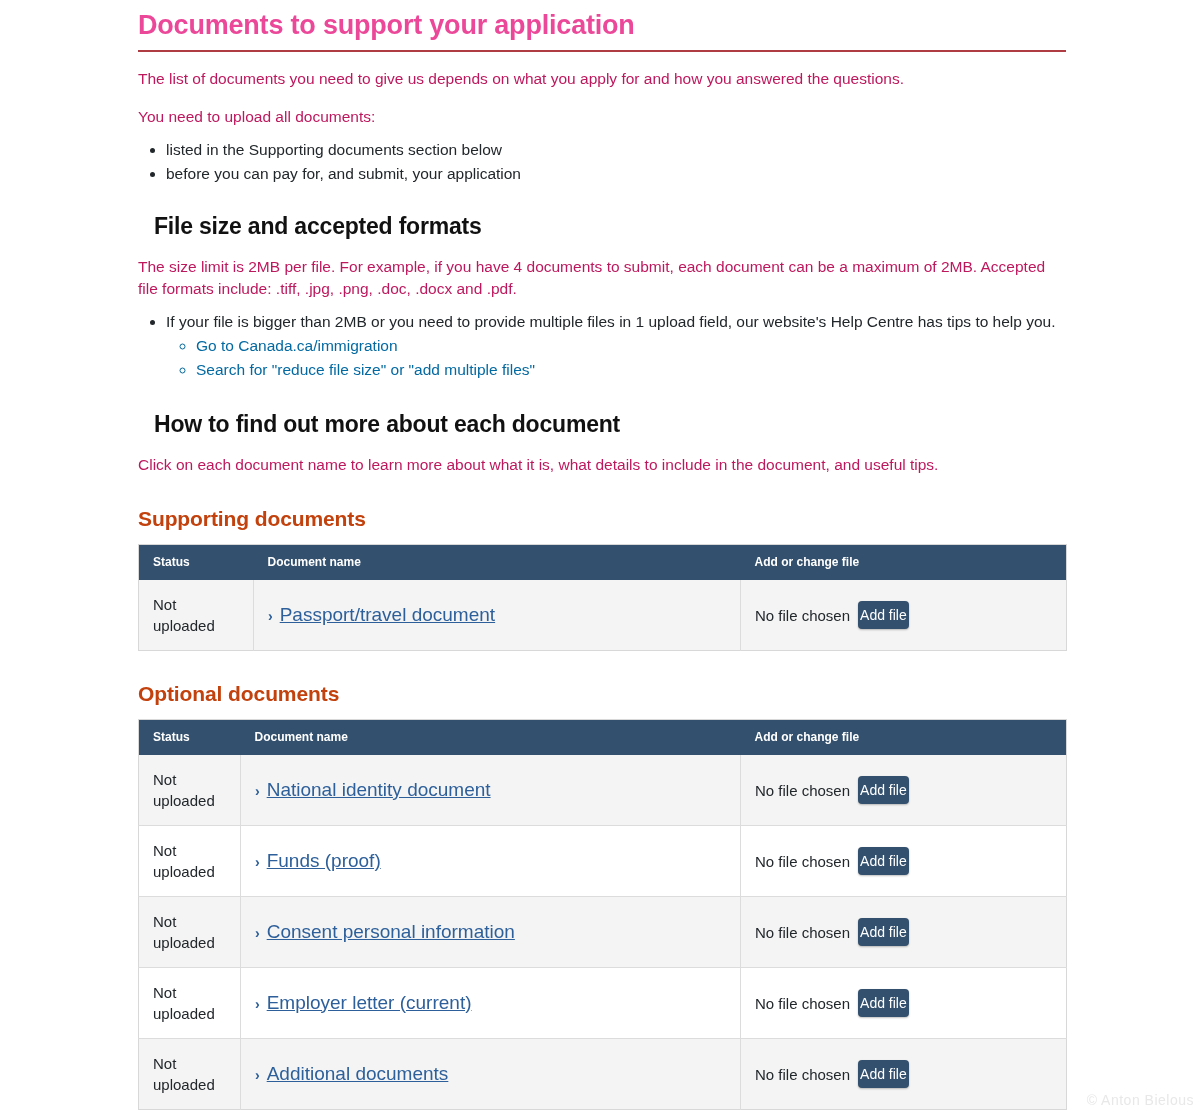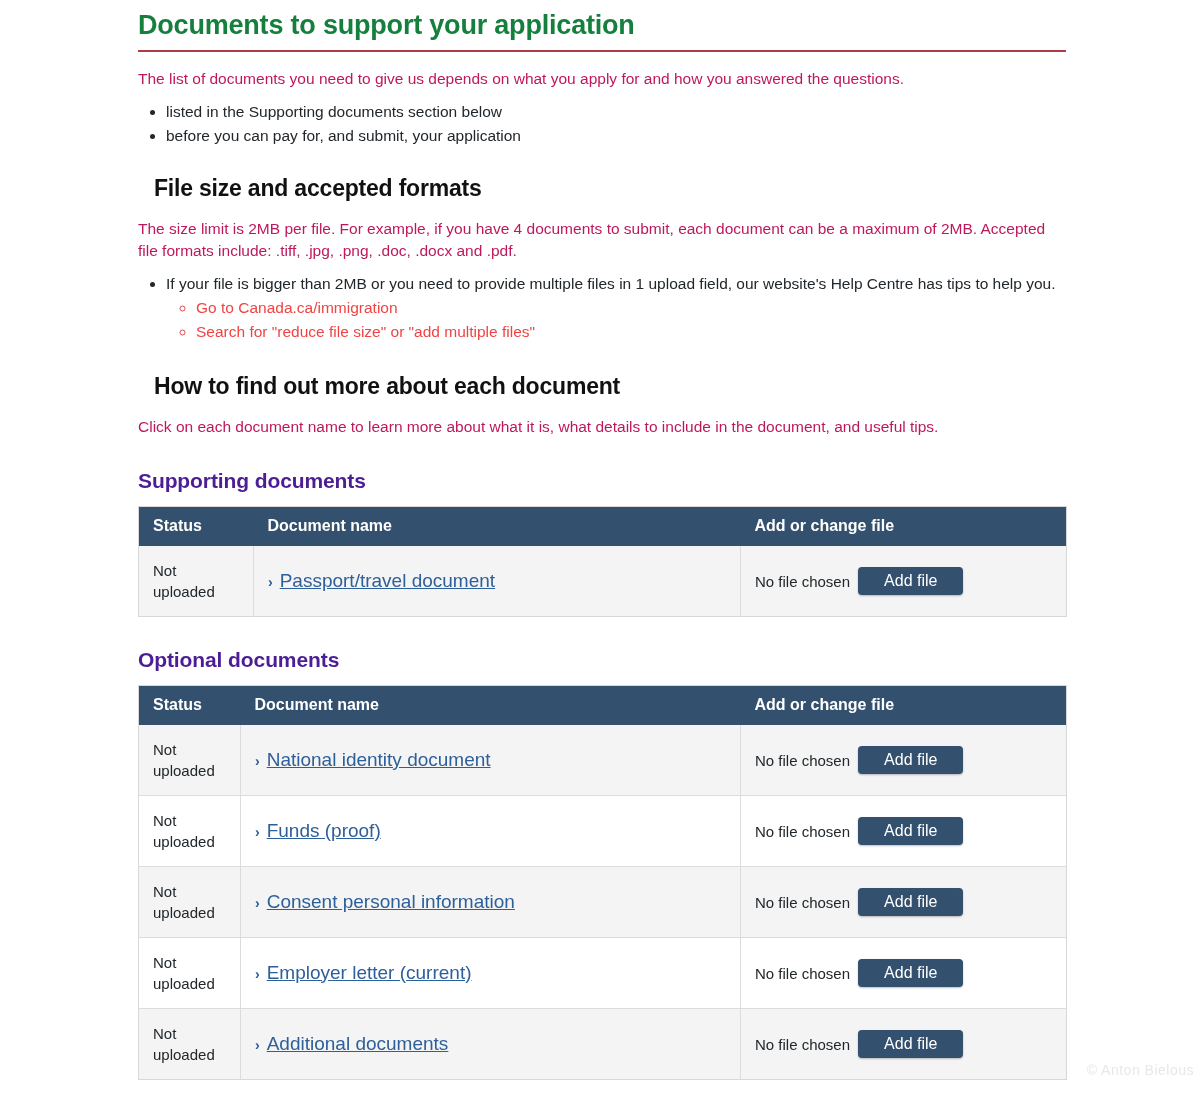--- a/index.html
+++ b/index.html
@@ -24,21 +24,21 @@
     margin-left: 138px;
     width: 928px;
   }
 
   h1.page-title {
     font-size: 27px;
     line-height: 34px;
     font-weight: bold;
     margin: 8px 0 0 0;
     letter-spacing: -0.2px;
-    color: #15803d;
+    color: #ec4899;
   }
   .title-rule {
     border: 0;
     border-top: 2px solid #af3c43;
     margin: 8px 0 0 0;
     width: 928px;
   }
 
   p.body-text {
     font-size: 15.5px;
@@ -59,54 +59,54 @@
     margin: 0;
   }
   ul.sub-bullets {
     margin: 0;
     padding-left: 30px;
     list-style: circle;
   }
   ul.sub-bullets > li {
     font-size: 15.5px;
     line-height: 24px;
-    color: #ef4444;
+    color: #0369a1;
   }
 
   h2.section-heading {
     font-size: 23px;
     line-height: 28px;
     font-weight: bold;
     margin: 26px 0 0 16px;
     letter-spacing: -0.2px;
     color: #111111;
   }
   h2.section-heading.tight {
     margin-top: 28px;
   }
   h2.table-heading {
     font-size: 21px;
     line-height: 26px;
     font-weight: bold;
     margin: 30px 0 12px 0;
     letter-spacing: -0.1px;
-    color: #4c1d95;
+    color: #c2410c;
   }
 
   table.doc-table {
     border-collapse: collapse;
     width: 928px;
     table-layout: fixed;
     border: 1px solid #d8d8d8;
     margin: 0;
   }
   table.doc-table thead th {
     background: #33506e;
     color: #ffffff;
-    font-size: 16px;
+    font-size: 12px;
     font-weight: bold;
     text-align: left;
     padding: 10px 14px 11px 14px;
     border: 0;
   }
   table.doc-table tbody td {
     font-size: 15px;
     color: #22272b;
     border-right: 1px solid #dcdcdc;
     border-bottom: 1px solid #dcdcdc;
@@ -152,25 +152,25 @@
     gap: 8px;
   }
   .no-file-label {
     font-size: 15px;
     color: #22272b;
     white-space: nowrap;
   }
   .add-file-btn {
     background: #33506e;
     color: #ffffff;
-    font-size: 16px;
+    font-size: 14px;
     font-family: "Liberation Sans", sans-serif;
     border: 0;
     border-radius: 4px;
-    padding: 8px 26px;
+    padding: 8px 2px;
     cursor: pointer;
     line-height: 12px;
     box-shadow: 0 1px 2px rgba(0,0,0,0.25);
     white-space: nowrap;
   }
 
   
   table.supporting col.c-status { width: 115px; }
   table.supporting col.c-name   { width: 487px; }
   table.supporting col.c-file   { width: 326px; }
@@ -194,20 +194,21 @@
 </head>
 <body>
 
 <div class="page">
   <div class="content">
 
     <h1 class="page-title">Documents to support your application</h1>
     <hr class="title-rule">
 
     <p class="body-text">The list of documents you need to give us depends on what you apply for and how you answered the questions.</p>
+    <p class="body-text">You need to upload all documents:</p>
 
     <ul class="bullets">
       <li>listed in the Supporting documents section below</li>
       <li>before you can pay for, and submit, your application</li>
     </ul>
 
     <h2 class="section-heading">File size and accepted formats</h2>
     <p class="body-text">The size limit is 2MB per file. For example, if you have 4 documents to submit, each document can be a maximum of 2MB. Accepted file formats include: .tiff, .jpg, .png, .doc, .docx and .pdf.</p>
 
     <ul class="bullets">

